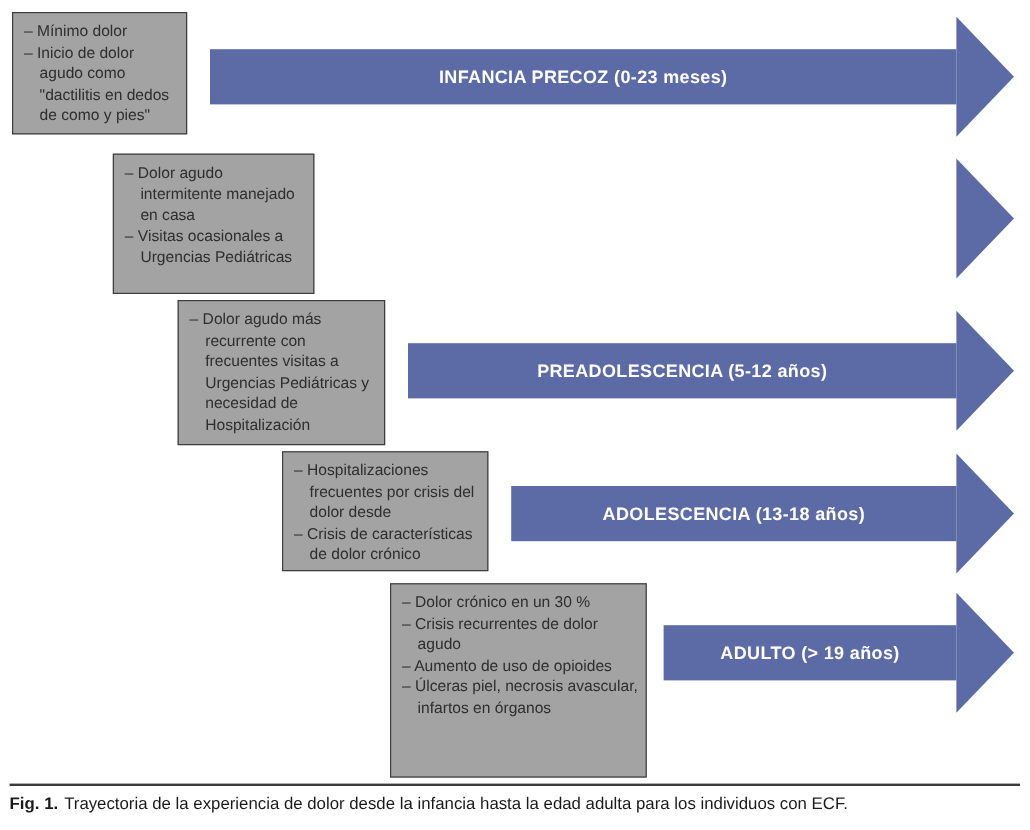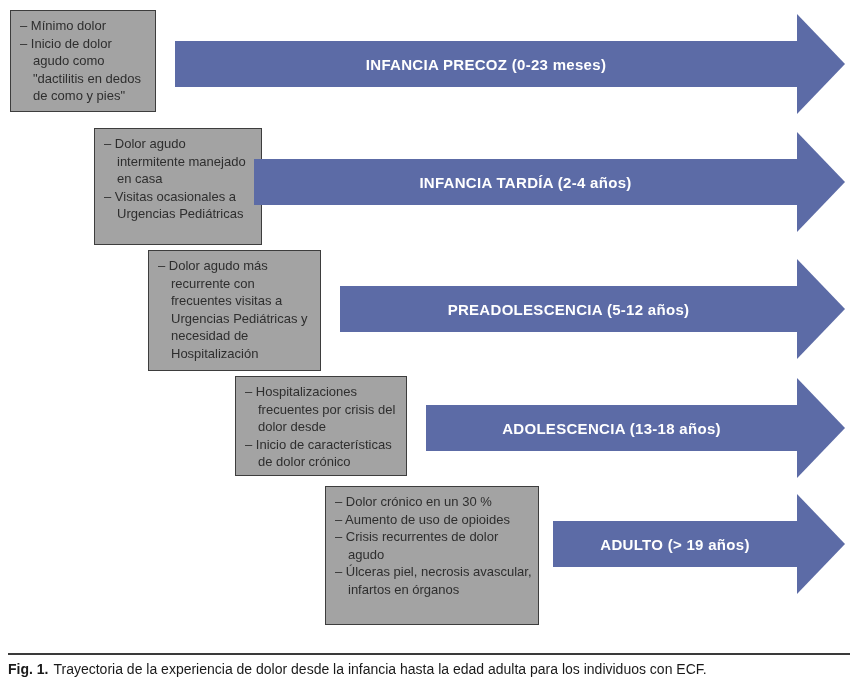--- a/index.html
+++ b/index.html
@@ -84,51 +84,48 @@
       <span class="arrow-label">INFANCIA PRECOZ (0-23 meses)</span>
     </div>
     <div class="arrow-head"></div>
   </div>
 
   <div class="stage-box" style="left:78px;top:128px;width:168px;height:117px;margin-left:16px;">
     <div class="bullet">– Dolor agudo intermitente manejado en casa</div>
     <div class="bullet">– Visitas ocasionales a Urgencias Pediátricas</div>
   </div>
   <div class="stage-arrow" style="left:254px;top:132px;width:591px;">
-    <div class="arrow-body">
-      <span class="arrow-label">INFANCIA TARDÍA (2-4 años)</span>
-    </div>
     <div class="arrow-head"></div>
   </div>
 
   <div class="stage-box" style="left:148px;top:250px;width:173px;height:121px;">
     <div class="bullet">– Dolor agudo más recurrente con frecuentes visitas a Urgencias Pediátricas y necesidad de Hospitalización</div>
   </div>
   <div class="stage-arrow" style="left:340px;top:259px;width:505px;">
     <div class="arrow-body">
       <span class="arrow-label">PREADOLESCENCIA (5-12 años)</span>
     </div>
     <div class="arrow-head"></div>
   </div>
 
   <div class="stage-box" style="left:235px;top:376px;width:172px;height:100px;">
     <div class="bullet">– Hospitalizaciones frecuentes por crisis del dolor desde</div>
-    <div class="bullet">– Inicio de características de dolor crónico</div>
+    <div class="bullet">– Crisis de características de dolor crónico</div>
   </div>
   <div class="stage-arrow" style="left:426px;top:378px;width:419px;">
     <div class="arrow-body">
       <span class="arrow-label">ADOLESCENCIA (13-18 años)</span>
     </div>
     <div class="arrow-head"></div>
   </div>
 
-  <div class="stage-box" style="left:325px;top:486px;width:214px;height:139px;">
+  <div class="stage-box" style="left:325px;top:486px;width:214px;height:162px;">
     <div class="bullet">– Dolor crónico en un 30 %</div>
+    <div class="bullet">– Crisis recurrentes de dolor agudo</div>
     <div class="bullet">– Aumento de uso de opioides</div>
-    <div class="bullet">– Crisis recurrentes de dolor agudo</div>
     <div class="bullet">– Úlceras piel, necrosis avascular, infartos en órganos</div>
   </div>
   <div class="stage-arrow" style="left:553px;top:494px;width:292px;">
     <div class="arrow-body">
       <span class="arrow-label">ADULTO (&gt; 19 años)</span>
     </div>
     <div class="arrow-head"></div>
   </div>
 
   <div class="caption-rule"></div>

